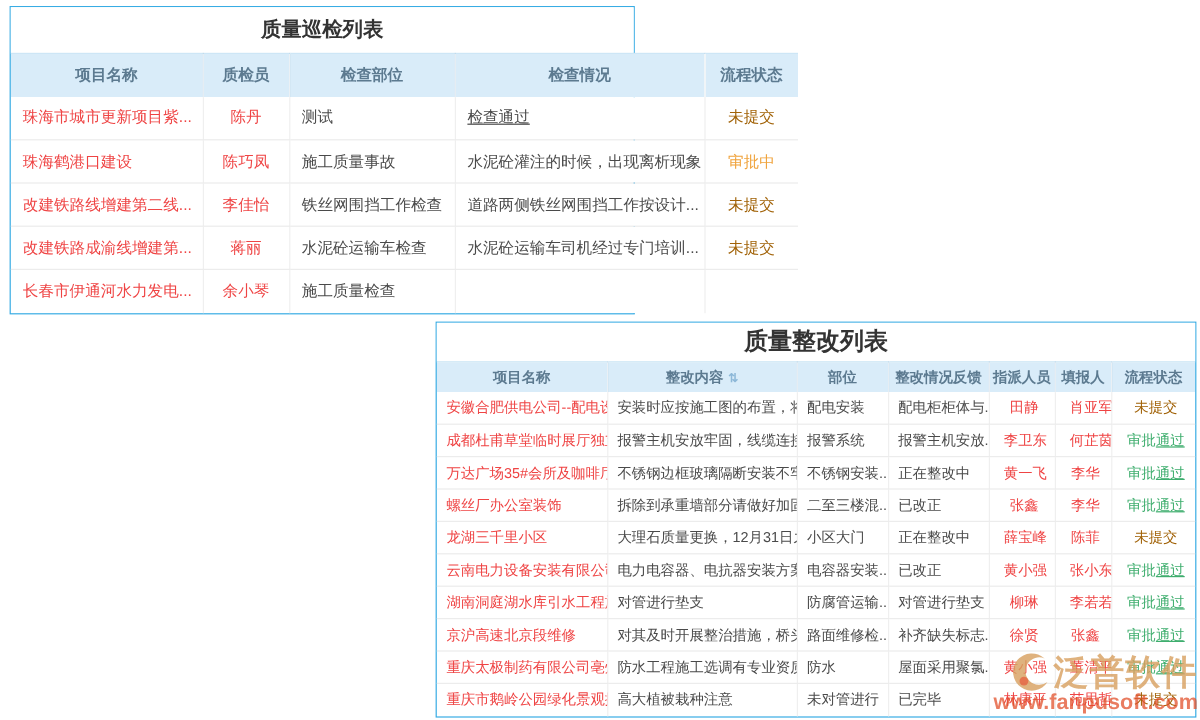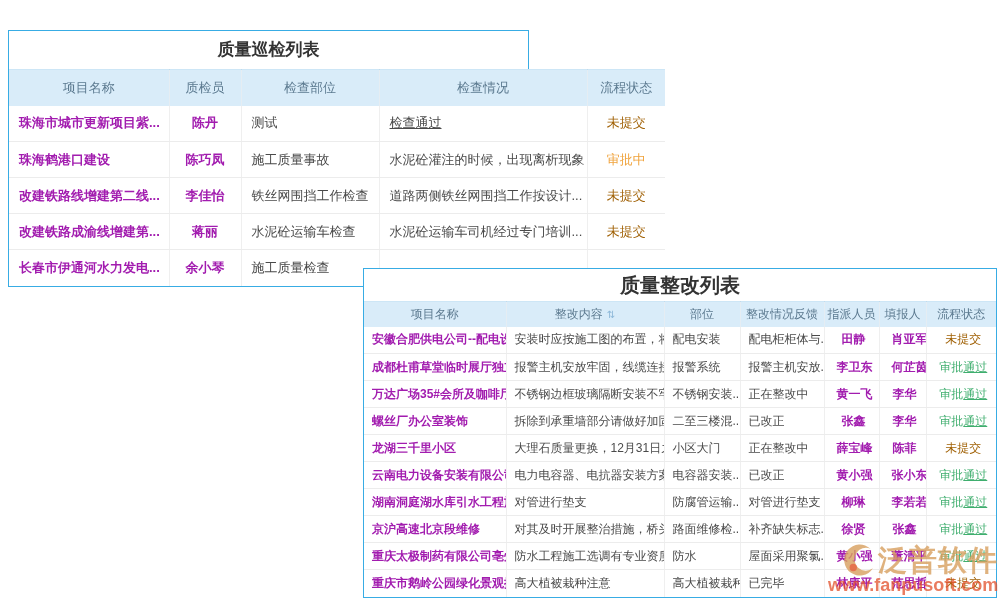--- a/index.html
+++ b/index.html
@@ -9,38 +9,38 @@
     background:#ffffff;
     overflow:hidden;
     font-family:"Liberation Sans", sans-serif;
     color:#4a4a4a;
   }
   .table-card {
     position:absolute;
     background:#ffffff;
     border:1px solid #38ace4;
   }
-  .card-inspection { left:8px; top:30px; width:521px; z-index:1; }
+  .card-inspection { left:8px; top:5px; width:521px; z-index:1; }
   .card-rectification { left:363px; top:268px; width:634px; z-index:10; }
 
   .card-title {
     text-align:center;
     font-weight:bold;
     color:#333333;
     background:#ffffff;
   }
   .card-inspection .card-title { height:38px; line-height:38px; font-size:17px; }
   .card-rectification .card-title { height:32px; line-height:32px; font-size:20px; }
 
   table { width:100%; border-collapse:collapse; table-layout:fixed; }
 
   thead th {
     background:#d9ecf9;
     color:#5c7a90;
-    font-weight:normal;
+    font-weight:bold;
     text-align:center;
     border-top:1px solid #cde6f6;
     border-right:1px solid rgba(160,190,212,0.28);
     white-space:nowrap;
     overflow:hidden;
   }
   thead th:last-child { border-right:none;margin-top:12px; }
   .card-inspection thead th { height:36px; font-size:13px; }
   .card-rectification thead th { height:25px; font-size:12px; }
 
@@ -53,21 +53,21 @@
     padding:0 8px;
     text-align:left;
     vertical-align:middle;
   }
   tbody td:last-child { border-right:none; }
   tbody tr:last-child td { border-bottom:none; }
   .card-inspection tbody td { height:36px; font-size:13px; padding:0 10px; }
   .card-rectification tbody td { height:27px; font-size:12px; }
 
   td.center, th.center { text-align:center;padding-left:12px; }
-  td.link { color:#a21caf; cursor:pointer;font-weight:bold; }
+  td.link { color:#ef4444; cursor:pointer; }
   td.status { text-align:center; }
   td.status .st-unsubmitted { color:#a16207; }
   td.status .st-pending { color:#f0a33c;text-align:center; }
   td.status .st-approved { color:#3fae6e; }
   .u { text-decoration:underline; }
 
   .sort-icon {
     display:inline-block;
     margin-left:4px;
     font-size:10px;
@@ -265,21 +265,21 @@
           <td>防水工程施工选调有专业资质...</td>
           <td>防水</td>
           <td>屋面采用聚氯...</td>
           <td class="link center">黄小强</td>
           <td class="link center">董清平</td>
           <td class="center status"><span class="st-approved"><span>审批</span><span class="u">通过</span></span></td>
         </tr>
         <tr>
           <td class="link">重庆市鹅岭公园绿化景观提升...</td>
           <td>高大植被栽种注意</td>
-          <td>高大植被栽种</td>
+          <td>未对管进行</td>
           <td>已完毕</td>
           <td class="link center">林康平</td>
           <td class="link center">范思哲</td>
           <td class="center status"><span class="st-unsubmitted">未提交</span></td>
         </tr>
       </tbody>
   </table>
 </section>
 
 <div class="watermark">

